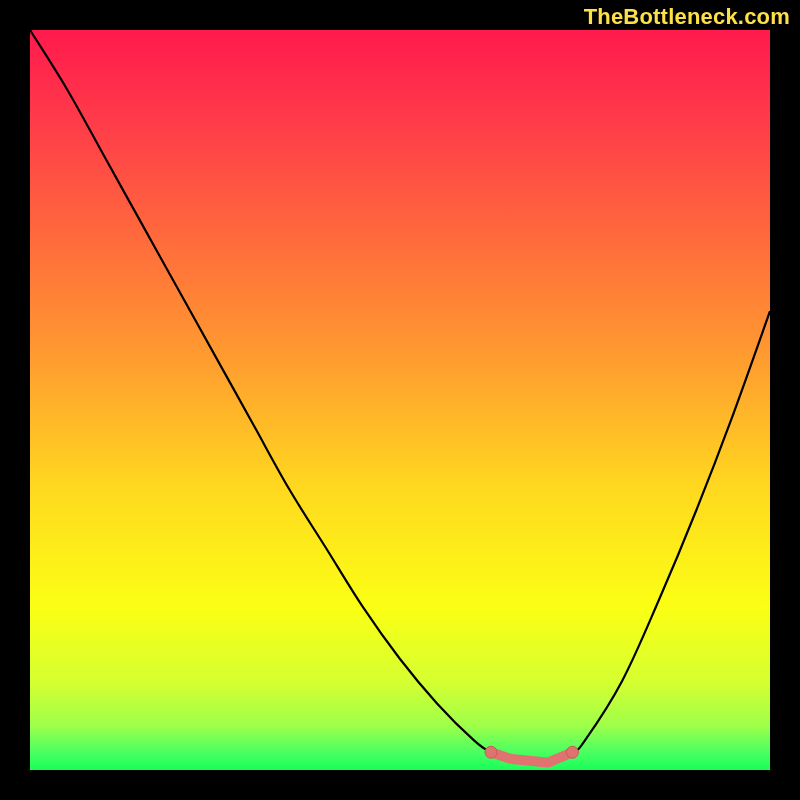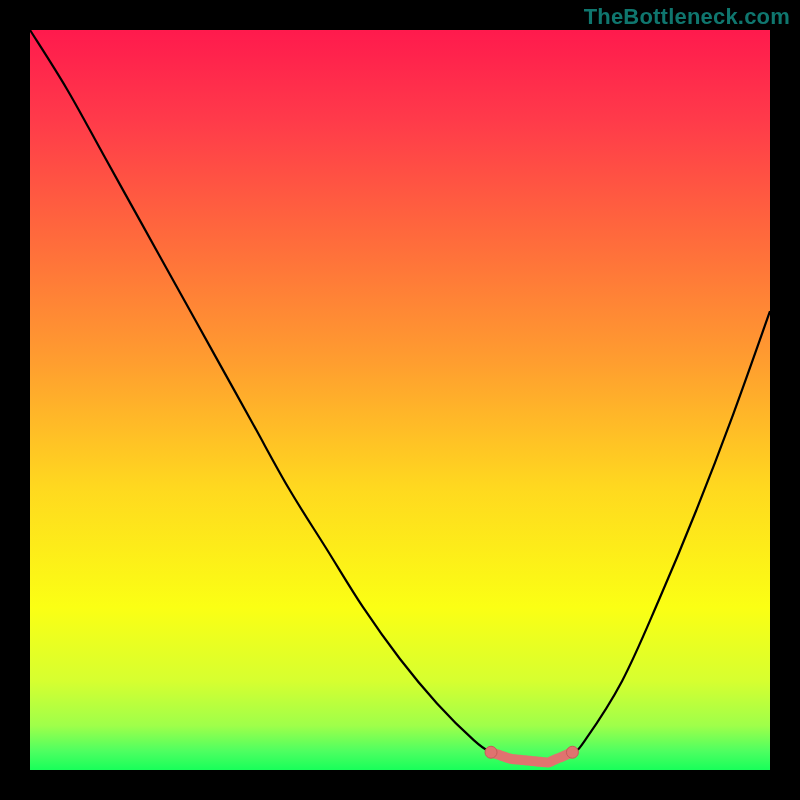--- a/index.html
+++ b/index.html
@@ -13,21 +13,21 @@
   }
   .stage {
     position: relative;
     width: 800px;
     height: 800px;
   }
   .watermark {
     position: absolute;
     top: 4px;
     right: 10px;
-    color: #0f766e;
+    color: #fde047;
     font-size: 22px;
     font-weight: 600;
     letter-spacing: 0.2px;
     user-select: none;
   }
   svg {
     position: absolute;
     left: 0;
     top: 0;
   }

